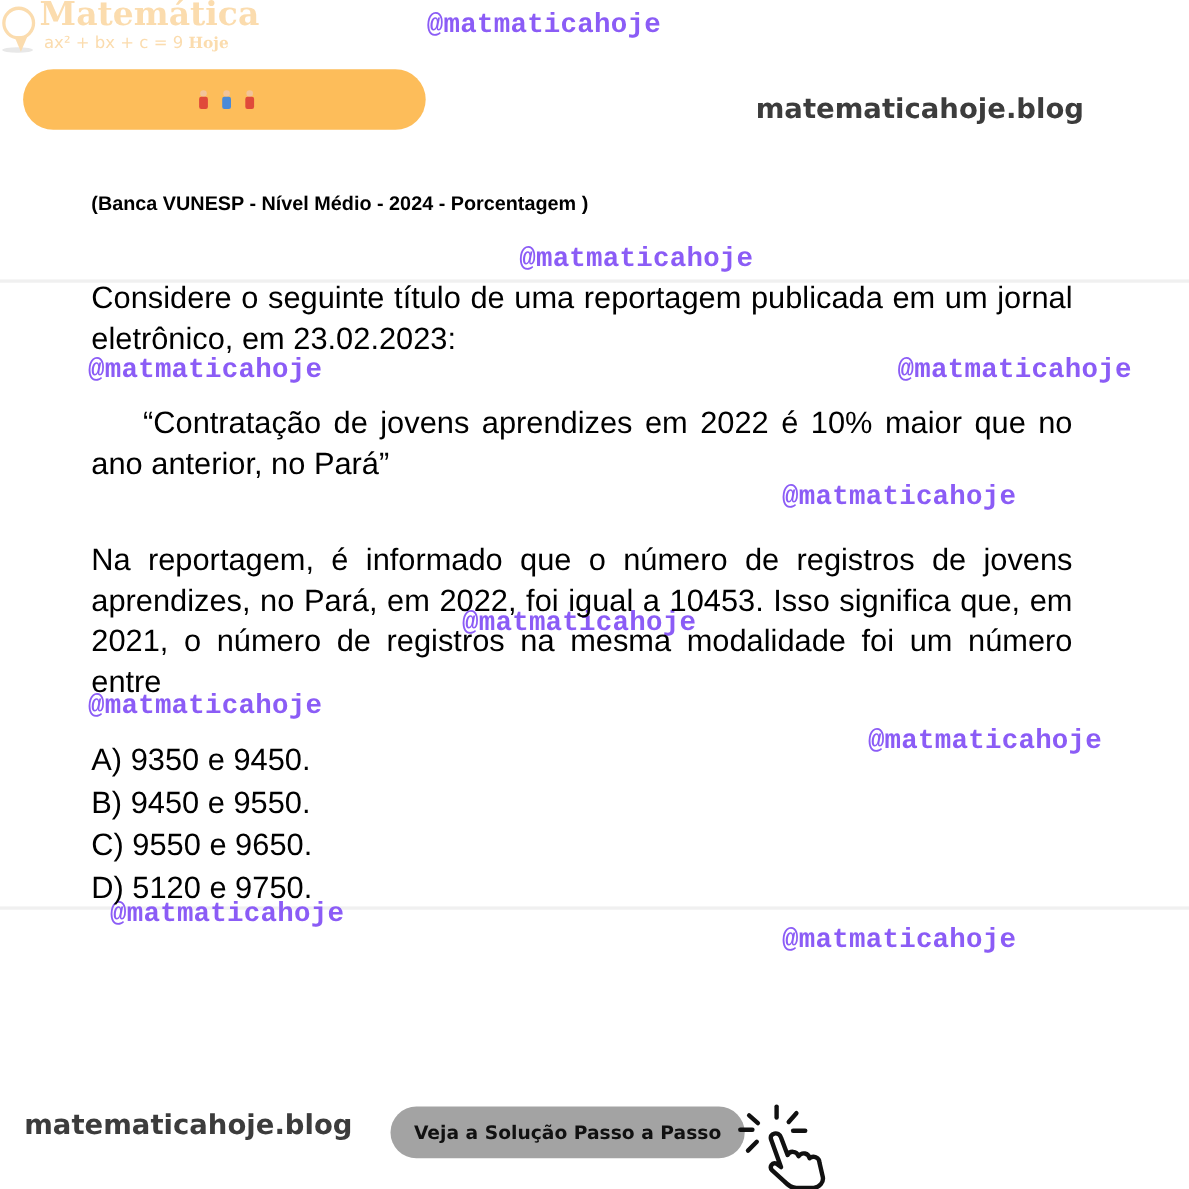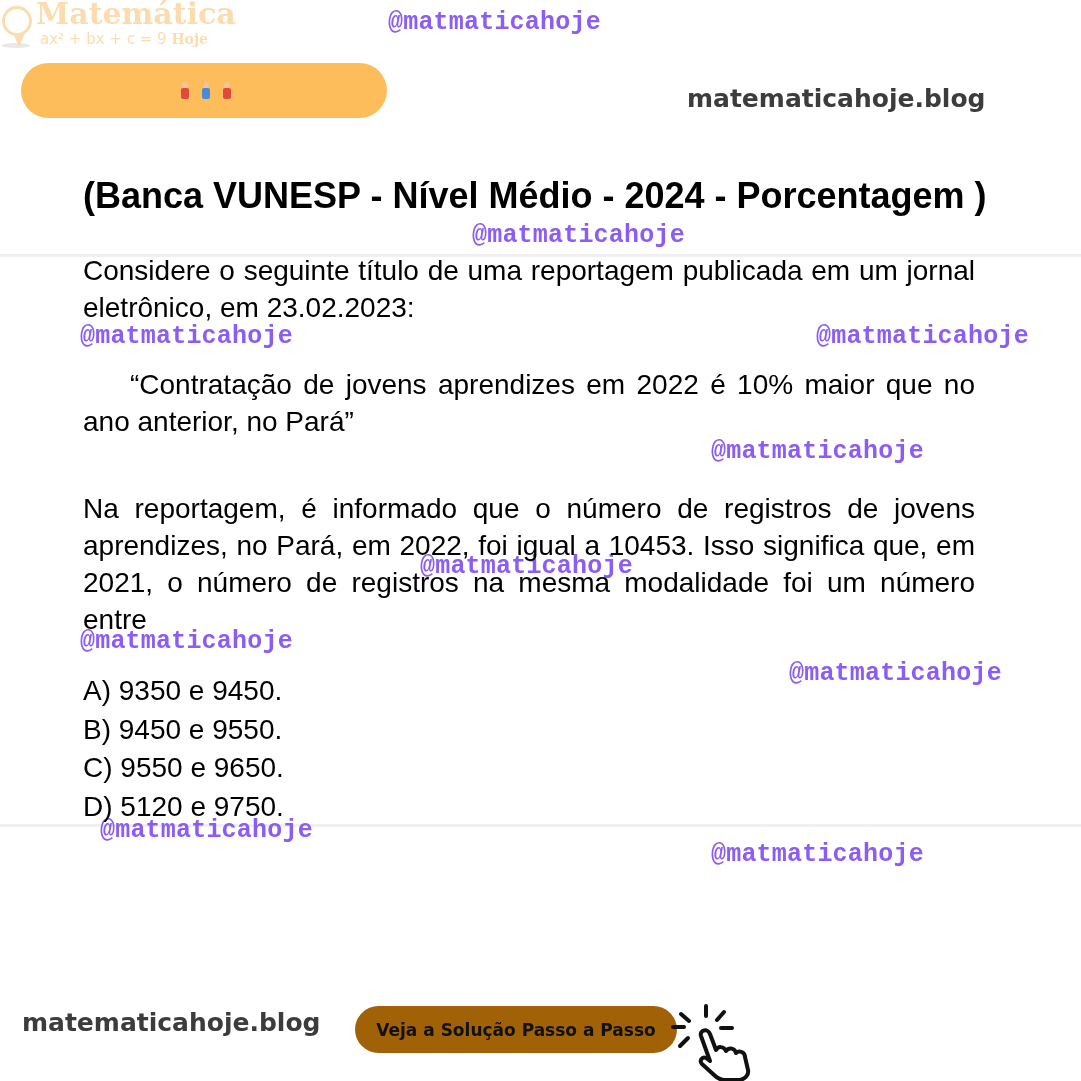--- a/index.html
+++ b/index.html
@@ -62,40 +62,40 @@
     .runner::after { content: ""; position: absolute; left: 3px; top: 6px; width: 8px; height: 11px; border-radius: 2px; }
     .runner.red::after { background: #e04a3a; }
     .runner.blue::after { background: #4a8ad8; }
     .site-top {
       position: absolute; left: 687px; top: 84px;
       font-family: "DejaVu Sans", sans-serif; font-weight: bold; font-size: 25px;
       color: #3c3c3c; white-space: nowrap;
     }
     .q-title {
       position: absolute; left: 83px; top: 175px;
-      font-weight: bold; font-size: 36px; white-space: nowrap;
+      font-weight: bold; font-size: 18px; white-space: nowrap;
     }
     .para {
       position: absolute; left: 83px; width: 892px;
       font-size: 28px; line-height: 37px; text-align: justify;
     }
     .para.indent { text-indent: 47px; }
     .options {
       position: absolute; left: 83px; top: 672px;
       font-size: 28px; line-height: 38.5px;
     }
     .opt { white-space: nowrap; }
     .site-bottom {
       position: absolute; left: 22px; top: 1008px;
       font-family: "DejaVu Sans", sans-serif; font-weight: bold; font-size: 25px;
       color: #3c3c3c; white-space: nowrap;
     }
     .pill-bottom {
       position: absolute; left: 355px; top: 1006px; width: 322px; height: 47px;
-      background: #a16207; border-radius: 24px;
+      background: #a3a3a3; border-radius: 24px;
       display: flex; align-items: center; justify-content: center;
       font-family: "DejaVu Sans", sans-serif; font-weight: bold; font-size: 17px;
       color: #111; white-space: nowrap;
     }
     .hand-icon { position: absolute; left: 668px; top: 1000px; width: 90px; height: 81px; }
   </style>
 </head>
 <body>
 
 <div class="hline" style="top:254px;"></div>

